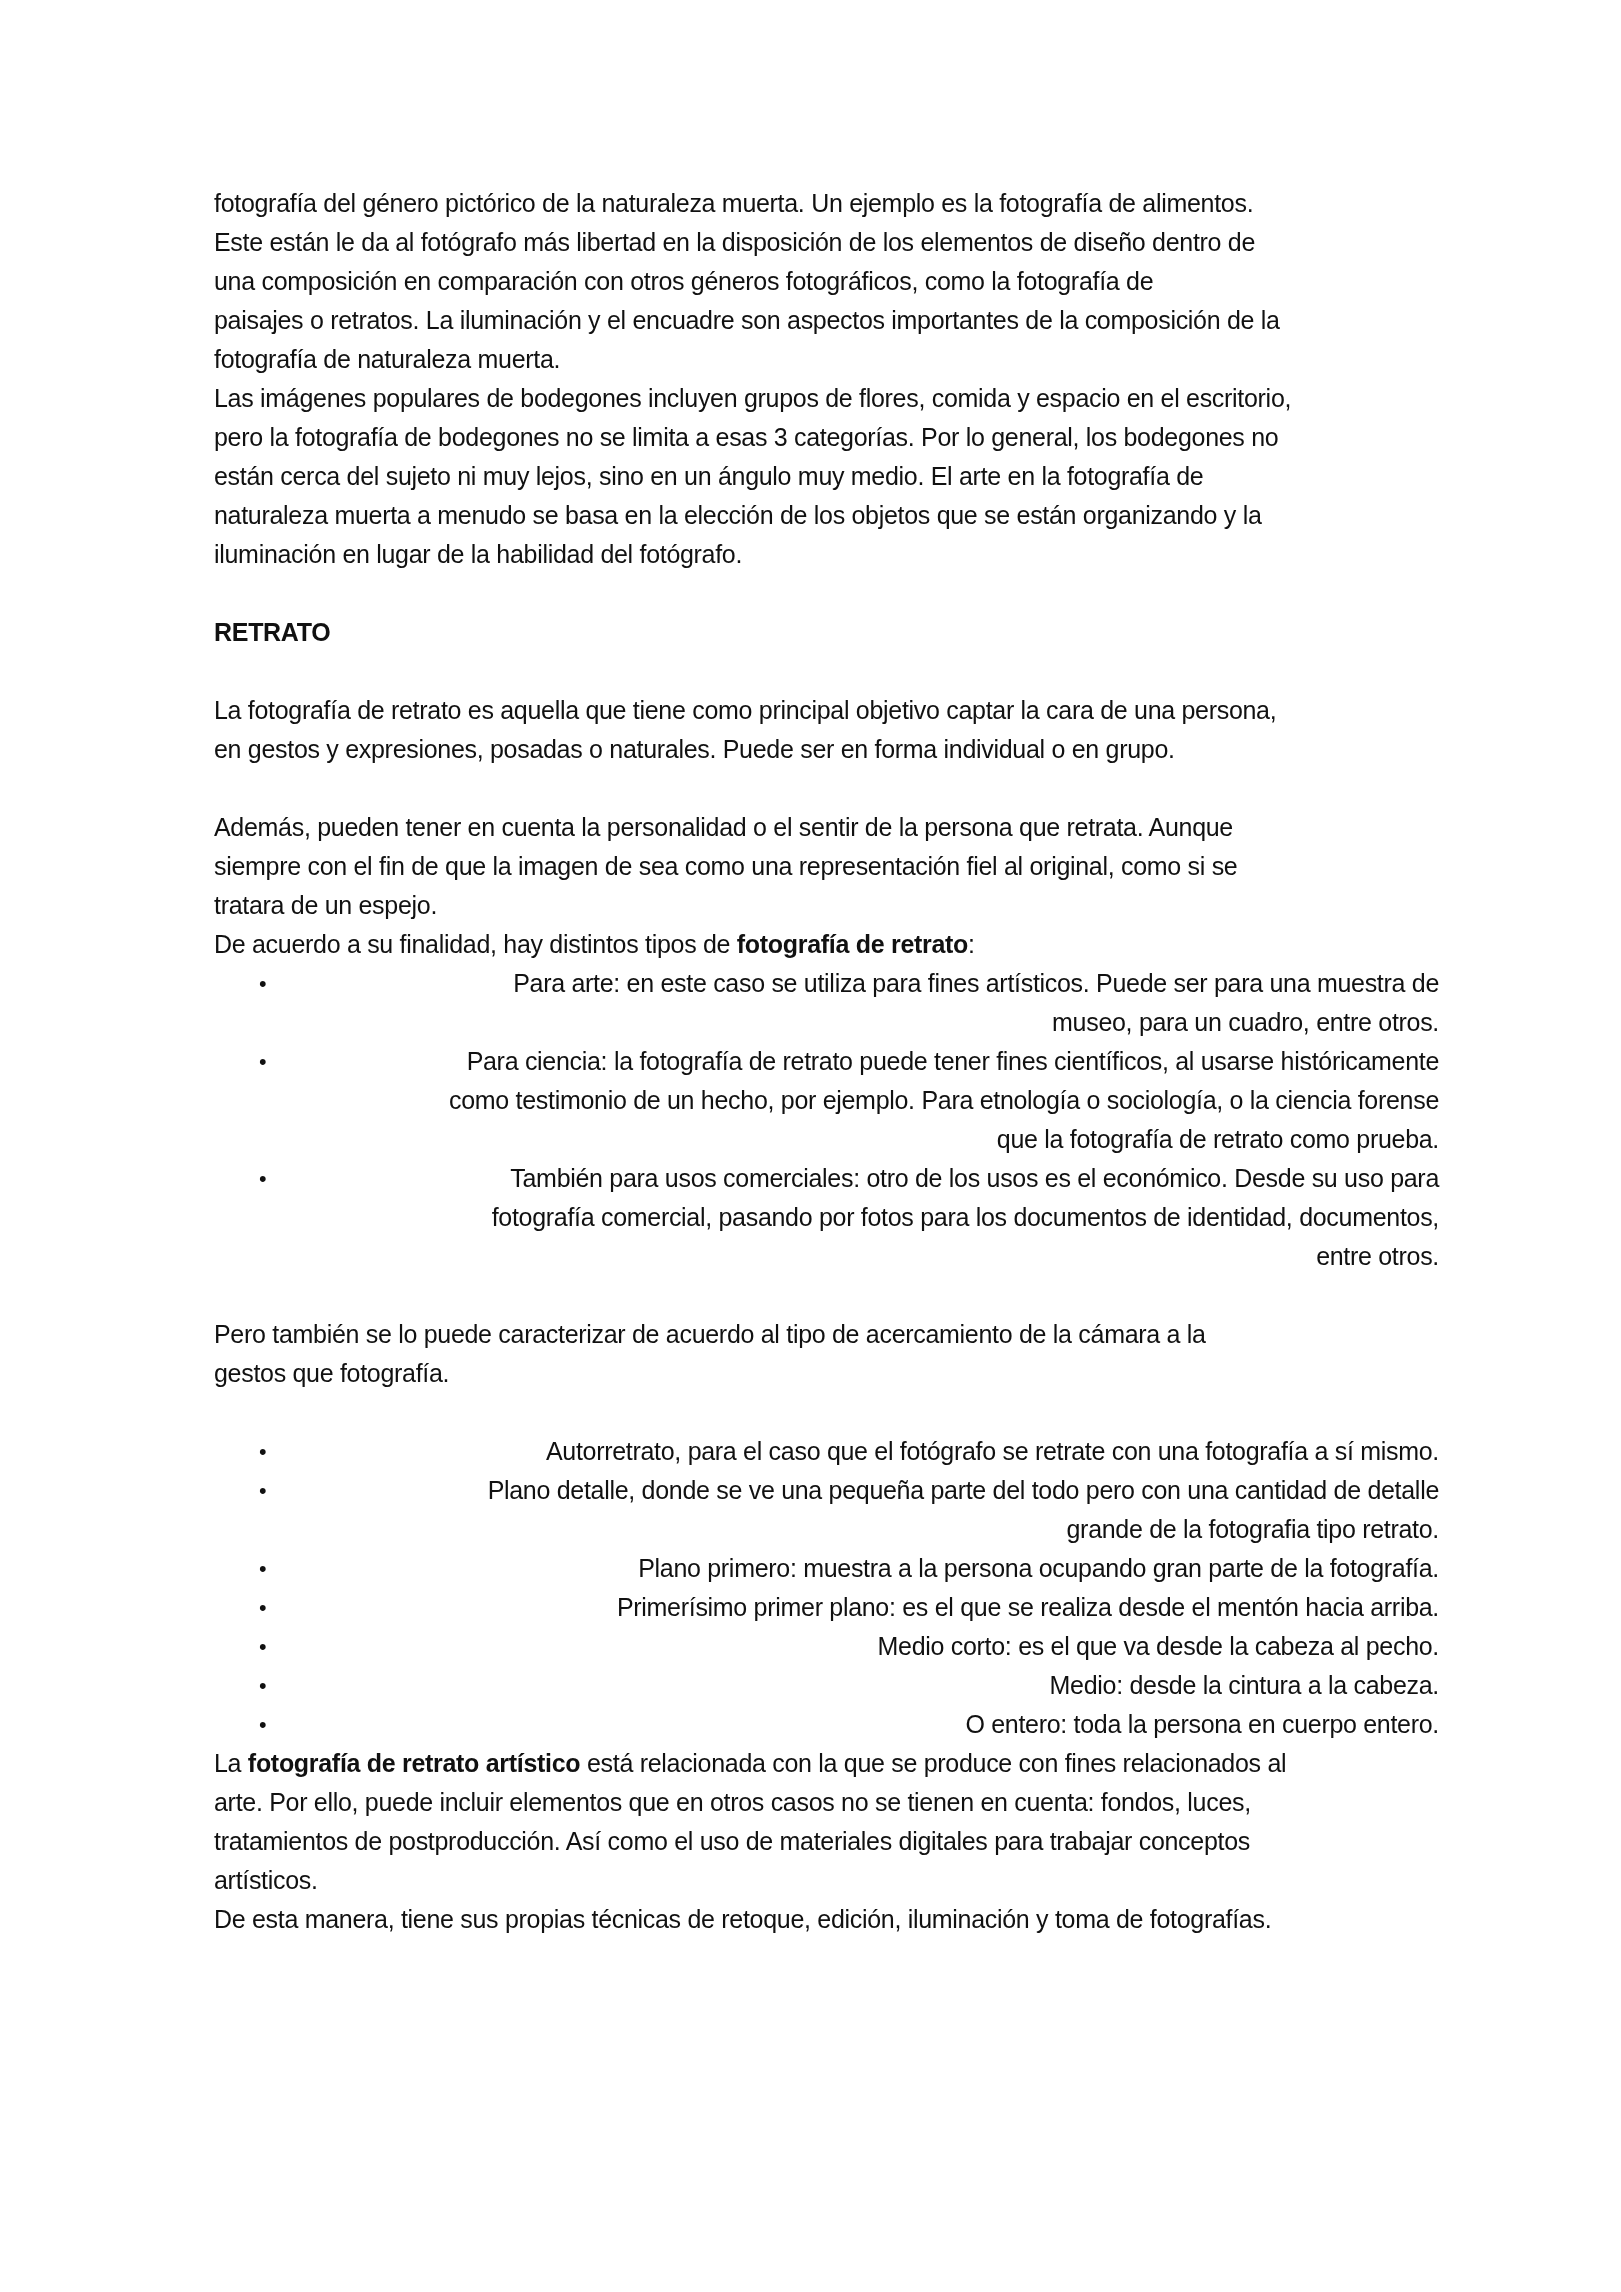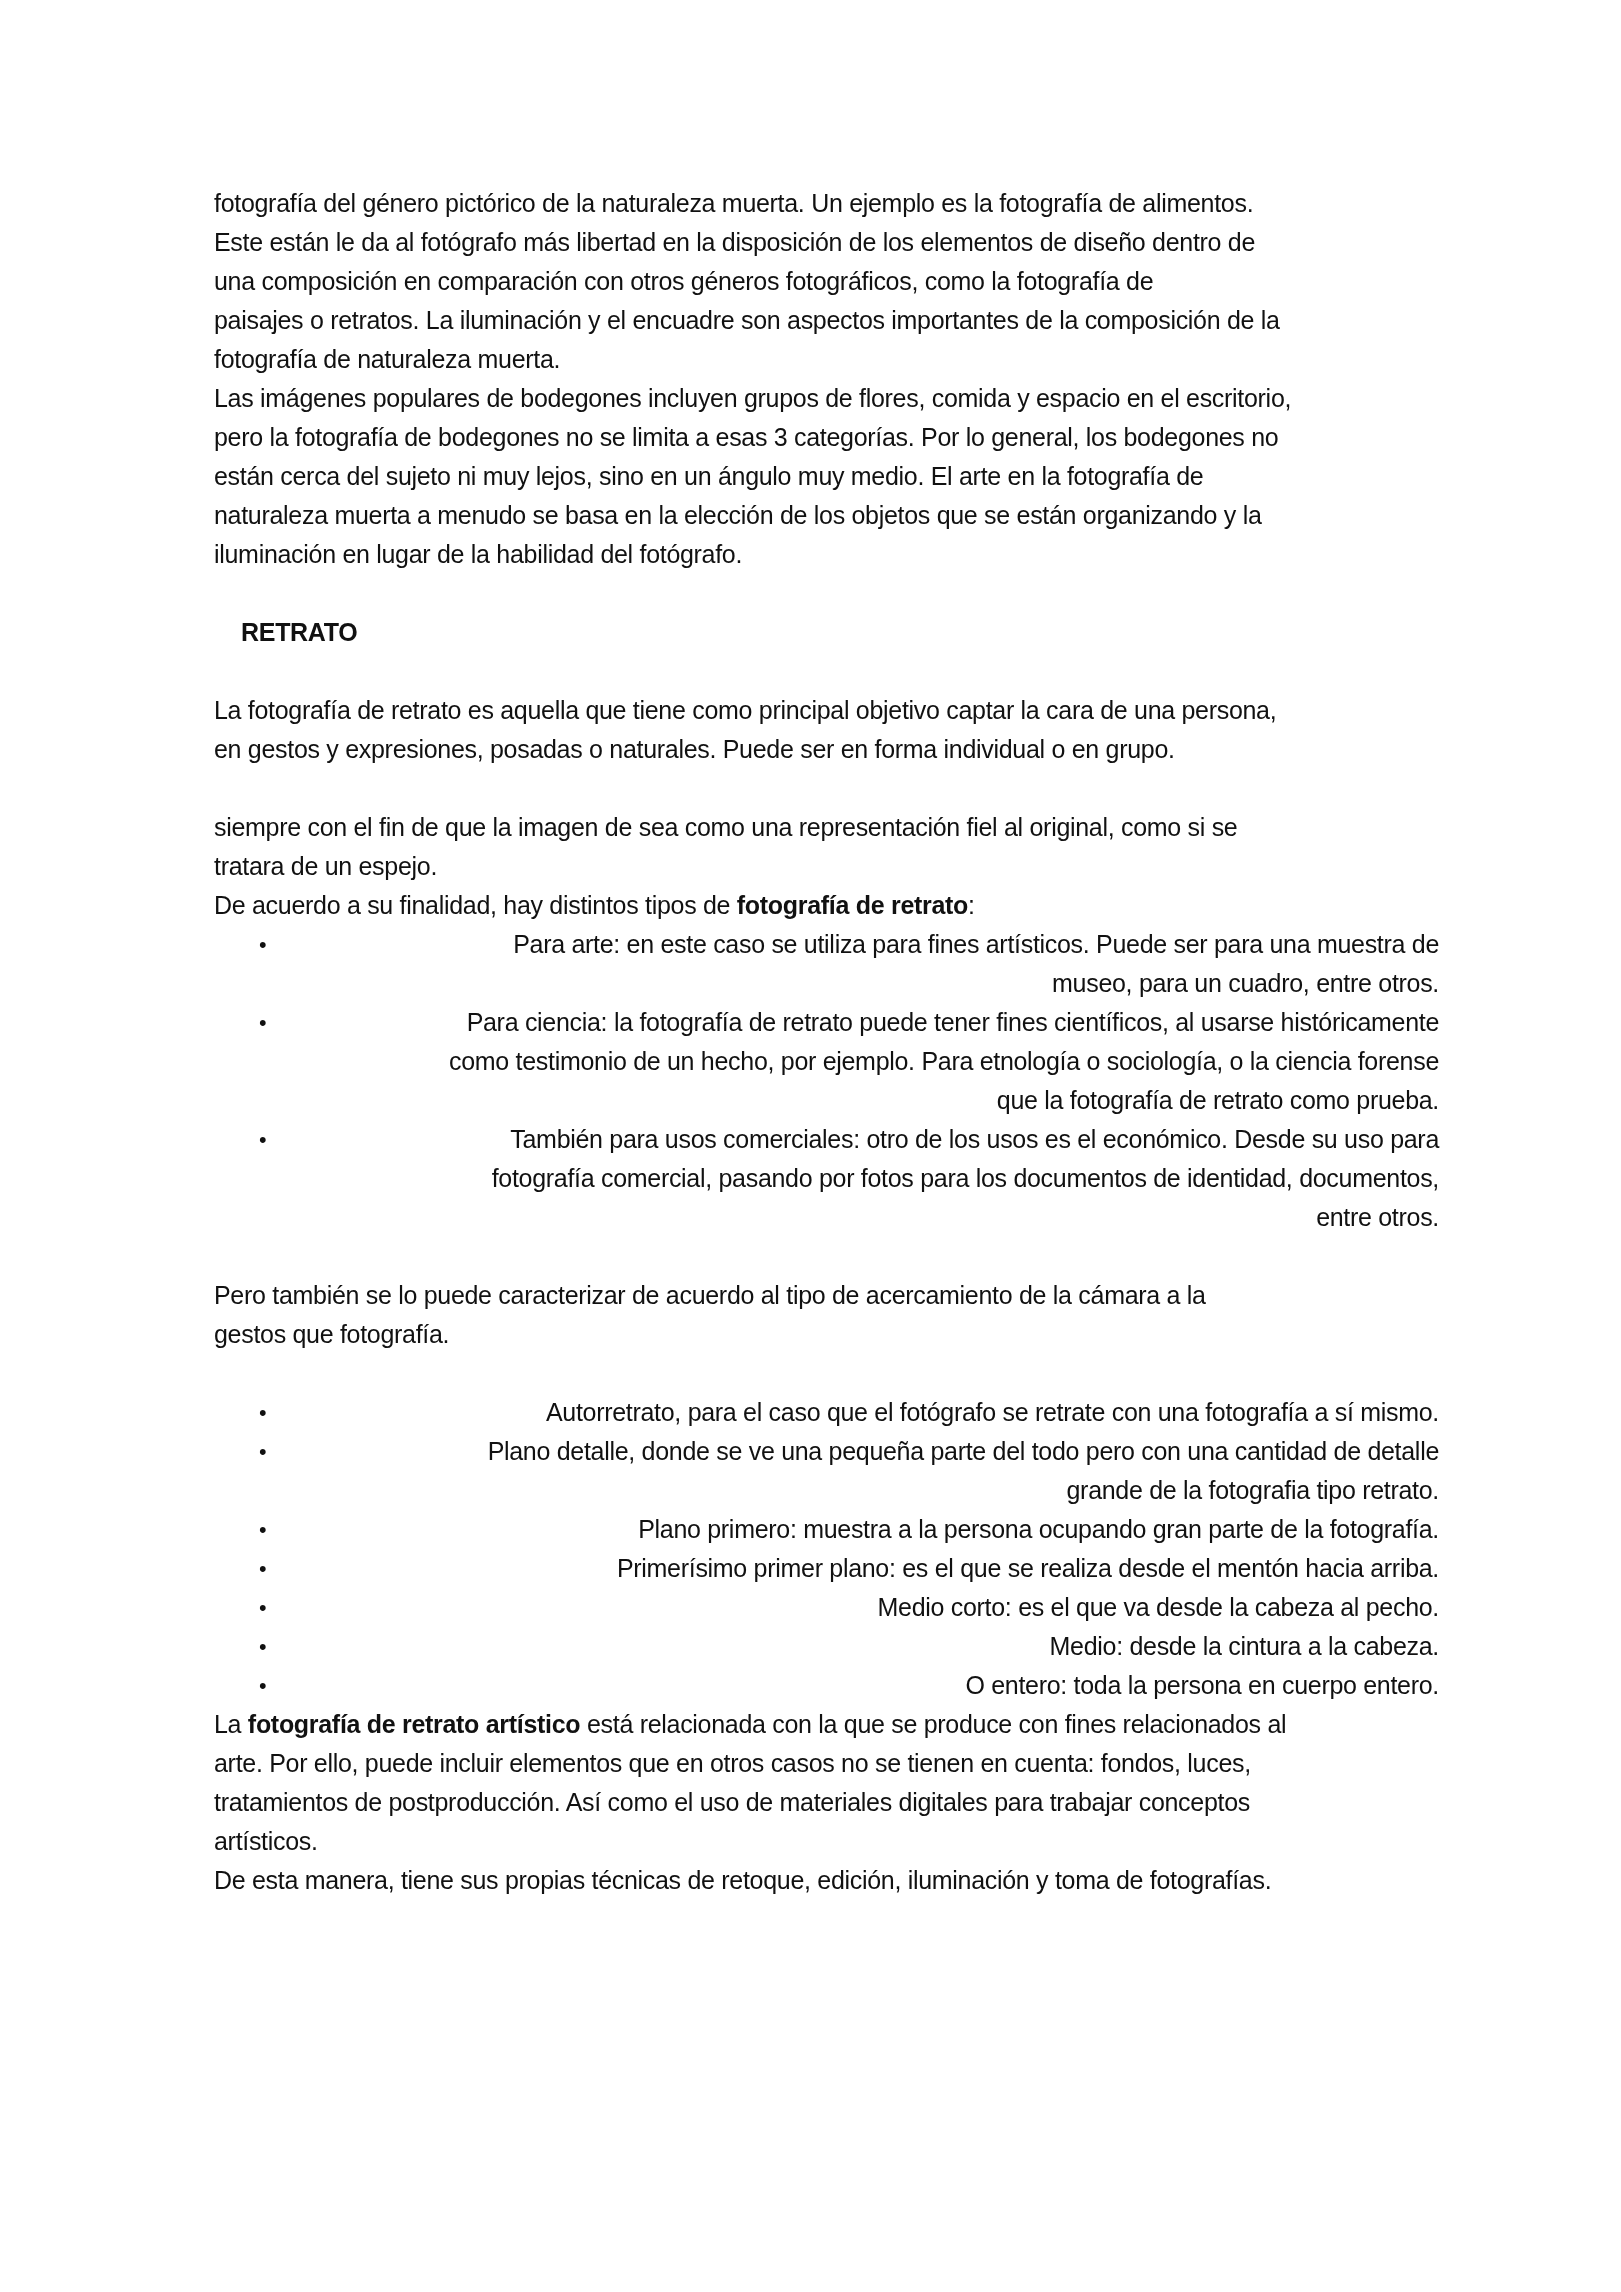--- a/index.html
+++ b/index.html
@@ -2,21 +2,21 @@
 <html><head>
 <meta charset="utf-8">
 <style>
   html, body { margin:0; padding:0; background:#ffffff; }
   body { width:1621px; height:2293px; position:relative; overflow:hidden;
          font-family:"Liberation Sans", sans-serif; color:#111111; }
   .page { position:absolute; left:214px; top:184px; width:1225px;
           font-size:25px; line-height:39px; letter-spacing:-0.3px; }
   .line { white-space:nowrap; height:39px; }
   .gap { height:39px; }
-  .heading { font-weight:bold;margin-left:27px; }
+  .heading { font-weight:bold; }
   b { font-weight:bold; }
   ul { list-style:none; margin:0; padding:0; }
   li { position:relative; padding-left:99px; }
   li .bullet { position:absolute; left:45px; top:0; font-size:21.6px; }
   li .line { white-space:nowrap;text-align:right; }
 </style>
 </head>
 <body>
 
 <div class="page">
@@ -39,20 +39,21 @@
   <div class="gap"></div>
 
   <div>
     <div class="line">La fotografía de retrato es aquella que tiene como principal objetivo captar la cara de una persona,</div>
     <div class="line">en gestos y expresiones, posadas o naturales. Puede ser en forma individual o en grupo.</div>
   </div>
 
   <div class="gap"></div>
 
   <div>
+    <div class="line">Además, pueden tener en cuenta la personalidad o el sentir de la persona que retrata. Aunque</div>
     <div class="line">siempre con el fin de que la imagen de sea como una representación fiel al original, como si se</div>
     <div class="line">tratara de un espejo.</div>
   </div>
 
   <div class="line"><span>De acuerdo a su finalidad, hay distintos tipos de </span><b>fotografía de retrato</b><span>:</span></div>
 
   <ul>
     <li>
       <span class="bullet">•</span>
       <div class="line">Para arte: en este caso se utiliza para fines artísticos. Puede ser para una muestra de</div>

